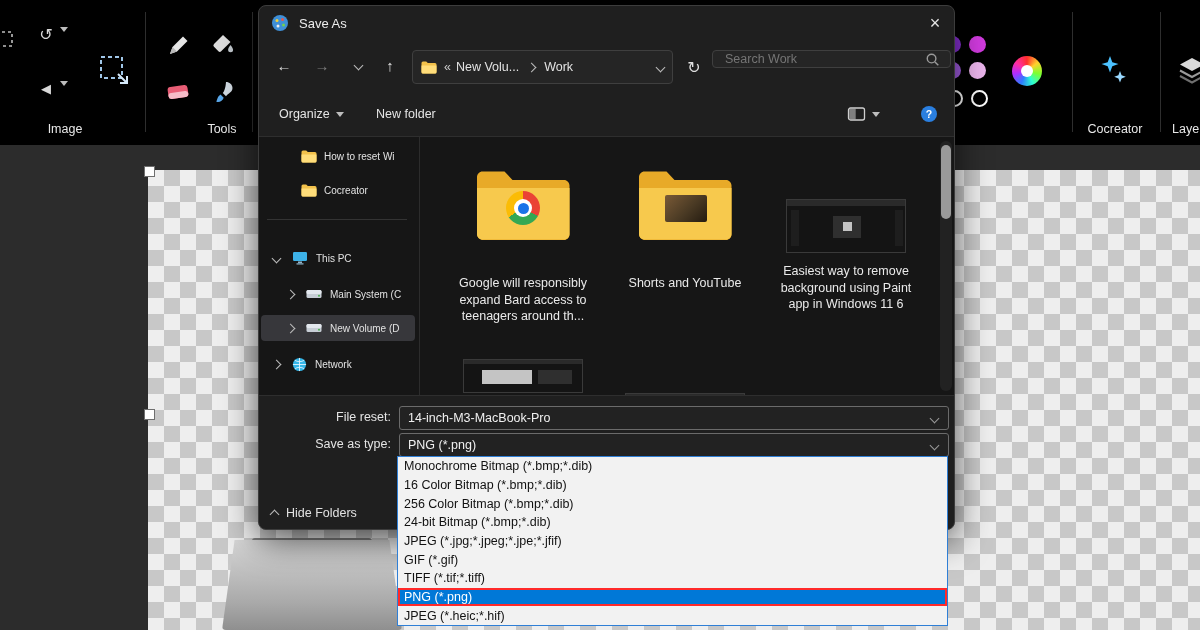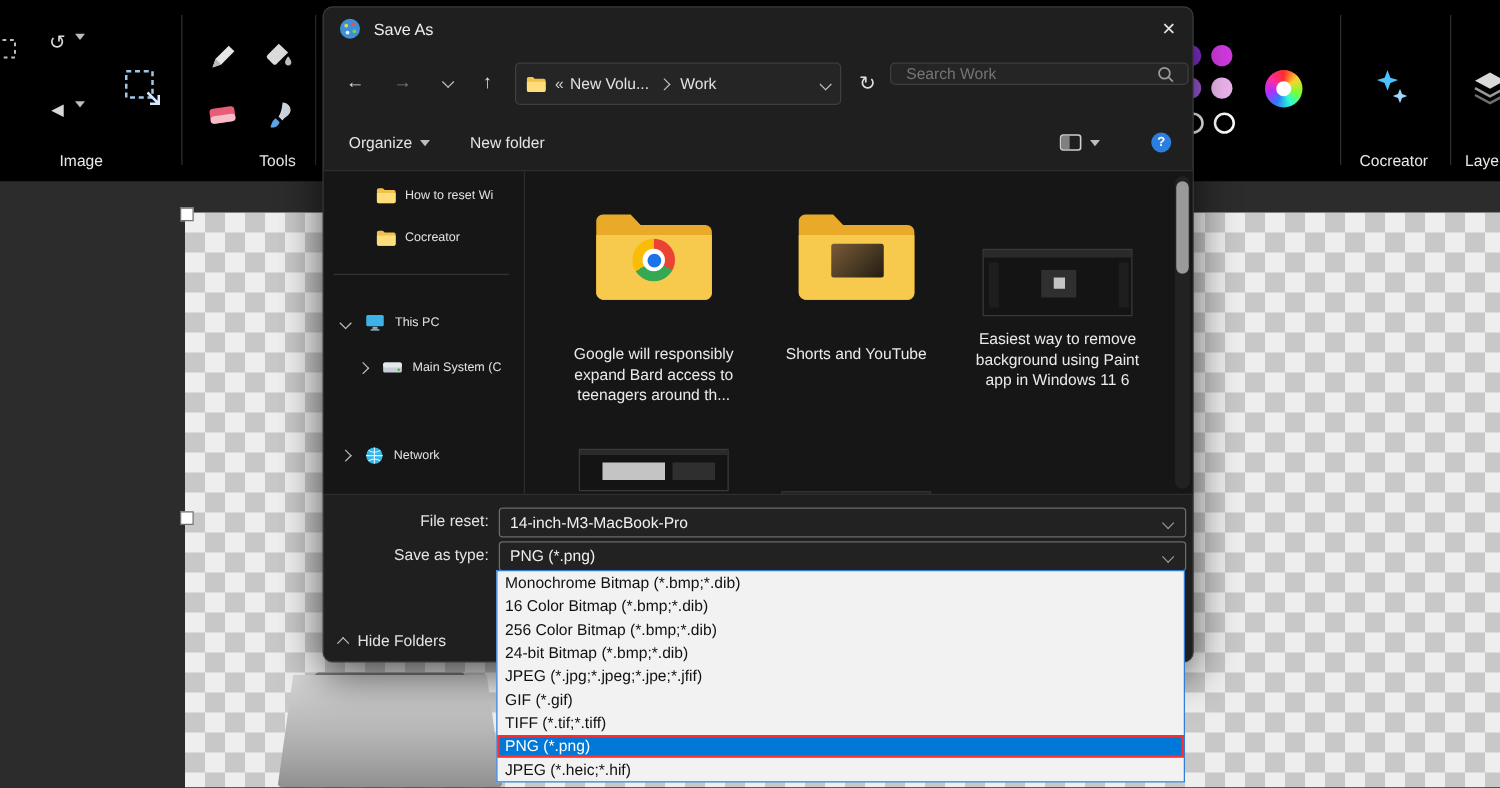--- a/index.html
+++ b/index.html
@@ -277,20 +277,31 @@
           <span class="chev right" style="margin-left:26px;"></span>
           <span style="margin-left:12px;display:flex;">
               <svg width="16" height="10" viewBox="0 0 16 10">
                 <rect x="0.5" y="1" width="15" height="8" rx="1.5" fill="#c7ced6"></rect>
                 <rect x="0.5" y="1" width="15" height="4" rx="1.5" fill="#e3e8ee"></rect>
                 <circle cx="13" cy="6.8" r="1" fill="#4caf50"></circle>
               </svg>
             </span>
           <span style="margin-left:8px;white-space:nowrap;overflow:hidden;">Main System (C</span>
         </div>
+        <div class="side-item sel" style="top:178px;">
+          <span class="chev right" style="margin-left:26px;"></span>
+          <span style="margin-left:12px;display:flex;">
+              <svg width="16" height="10" viewBox="0 0 16 10">
+                <rect x="0.5" y="1" width="15" height="8" rx="1.5" fill="#c7ced6"></rect>
+                <rect x="0.5" y="1" width="15" height="4" rx="1.5" fill="#e3e8ee"></rect>
+                <circle cx="13" cy="6.8" r="1" fill="#4caf50"></circle>
+              </svg>
+            </span>
+          <span style="margin-left:8px;white-space:nowrap;overflow:hidden;">New Volume (D</span>
+        </div>
         <div class="side-item" style="top:214px;">
           <span class="chev right" style="margin-left:12px;"></span>
           <span style="margin-left:12px;display:flex;">
               <svg width="15" height="15" viewBox="0 0 16 16">
                 <circle cx="8" cy="8" r="7" fill="#35b6e8"></circle>
                 <path d="M1 8h14M8 1v14M3 3.5c3 2 7 2 10 0M3 12.5c3-2 7-2 10 0" stroke="#e8f7ff" stroke-width="0.9" fill="none"></path>
               </svg>
             </span>
           <span style="margin-left:8px;">Network</span>
         </div>

